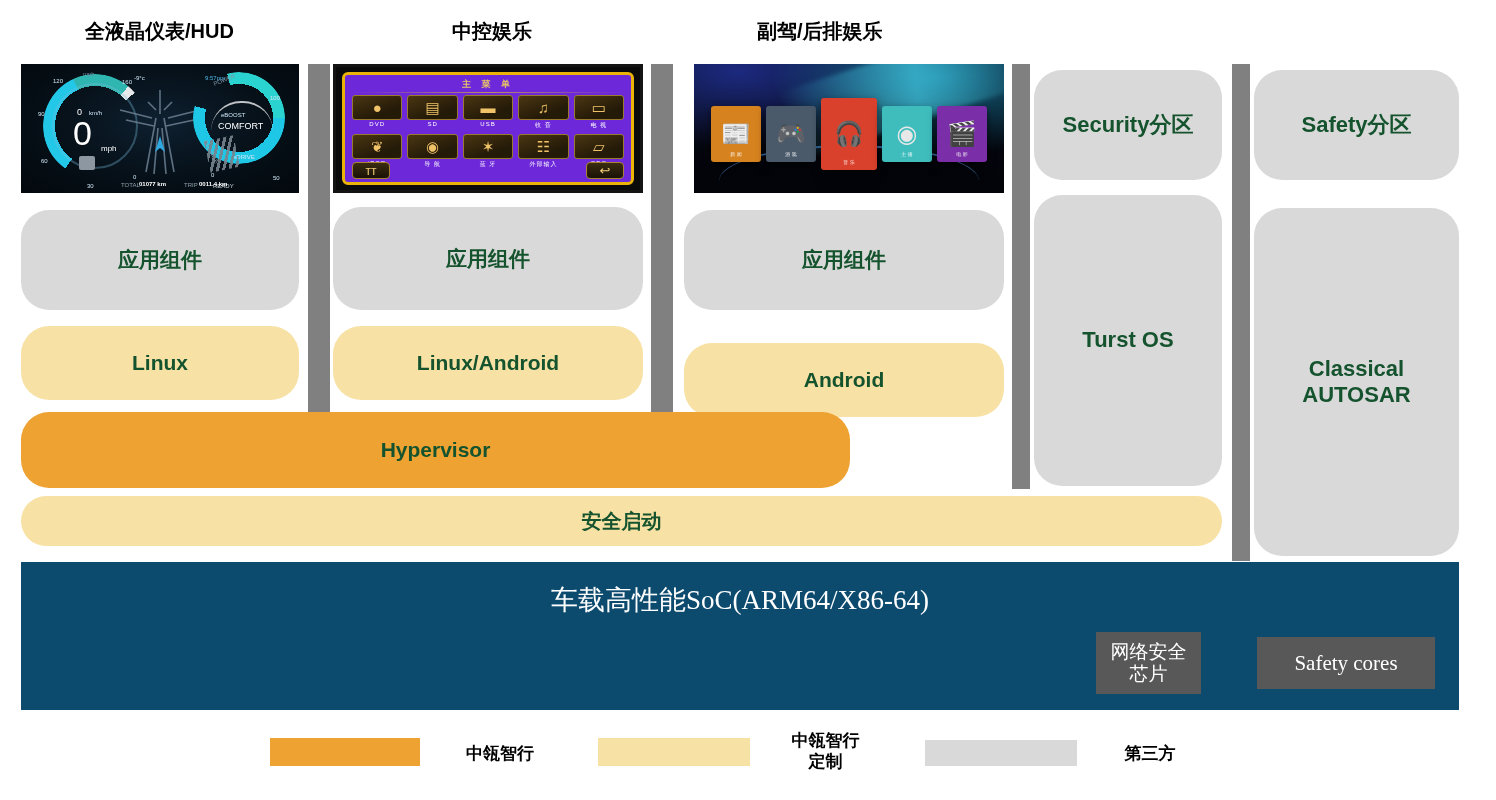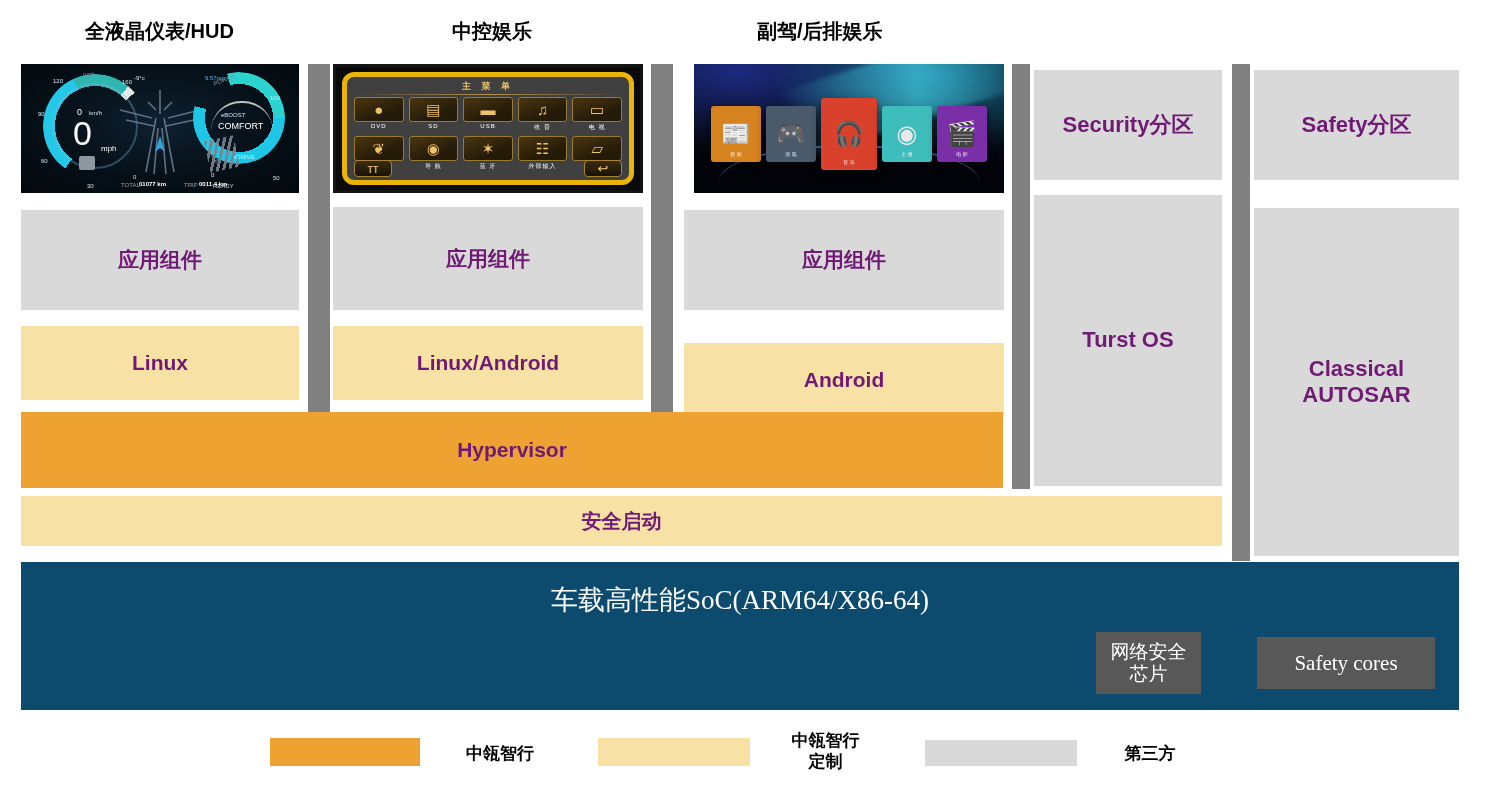--- a/index.html
+++ b/index.html
@@ -23,22 +23,23 @@
   }
 
   
   .box {
     box-sizing: border-box;
     display: flex;
     align-items: center;
     justify-content: center;
     text-align: center;
     font-weight: bold;
-    color: #701a75;
+    color: #14532d;
     line-height: 1.2;
+    border-radius: 28px;
   }
   .box-grey   { background: #d9d9d9; }
   .box-yellow { background: #f8e1a4; }
   .box-orange { background: #eda232; }
   .divider-bar { background: #808080; }
 
   
   .soc {
     background: #0c4a6e;
     box-sizing: border-box;
@@ -121,23 +122,23 @@
 
   
   .scr-headunit {
     background: #0a0a0a;
     border: 3px solid #141414;
     box-sizing: border-box;
     overflow: hidden;
   }
   .hu-inner {
     position: absolute; left: 6px; top: 5px; right: 6px; bottom: 5px;
-    background: #404040;
-    border-radius: 12px;
-    border: 5px solid #eab308;
+    background: #6d28d9;
+    border-radius: 6px;
+    border: 3px solid #eab308;
   }
   .hu-title {
     position: absolute; top: 3px; left: 0; width: 100%;
     text-align: center; color: #e7c36a; font-size: 9px; letter-spacing: 4px;
     font-weight: bold;
   }
   .hu-rule {
     position: absolute; top: 17px; left: 8px; right: 8px; height: 1px;
     background: linear-gradient(90deg, rgba(200,150,50,0) 0%, rgba(210,165,70,0.8) 50%, rgba(200,150,50,0) 100%);
   }
@@ -379,21 +380,21 @@
 </div>
 
 <div class="abs box box-grey" style="left:21px; top:210px; width:278px; height:100px; font-size:21px;">应用组件</div>
 <div class="abs box box-grey" style="left:333px; top:207px; width:310px; height:103px; font-size:21px;">应用组件</div>
 <div class="abs box box-grey" style="left:684px; top:210px; width:320px; height:100px; font-size:21px;">应用组件</div>
 
 <div class="abs box box-yellow" style="left:21px; top:326px; width:278px; height:74px; font-size:21px;">Linux</div>
 <div class="abs box box-yellow" style="left:333px; top:326px; width:310px; height:74px; font-size:21px;">Linux/Android</div>
 <div class="abs box box-yellow" style="left:684px; top:343px; width:320px; height:74px; font-size:21px;">Android</div>
 
-<div class="abs box box-orange" style="left:21px; top:412px; width:982px; height:76px; font-size:21px;">Hypervisor</div>
+<div class="abs box box-orange" style="left:21px; top:412px; width:829px; height:76px; font-size:21px;">Hypervisor</div>
 <div class="abs box box-yellow" style="left:21px; top:496px; width:1201px; height:50px; font-size:20px;">安全启动</div>
 
 <div class="abs box box-grey" style="left:1034px; top:70px; width:188px; height:110px; font-size:22px;">Security分区</div>
 <div class="abs box box-grey" style="left:1034px; top:195px; width:188px; height:291px; font-size:22px;">Turst OS</div>
 
 <div class="abs box box-grey" style="left:1254px; top:70px; width:205px; height:110px; font-size:22px;">Safety分区</div>
 <div class="abs box box-grey" style="left:1254px; top:208px; width:205px; height:348px; font-size:22px; white-space:pre-line;">Classical
 AUTOSAR</div>
 
 <div class="abs soc" style="left:21px; top:562px; width:1438px; height:148px;">

